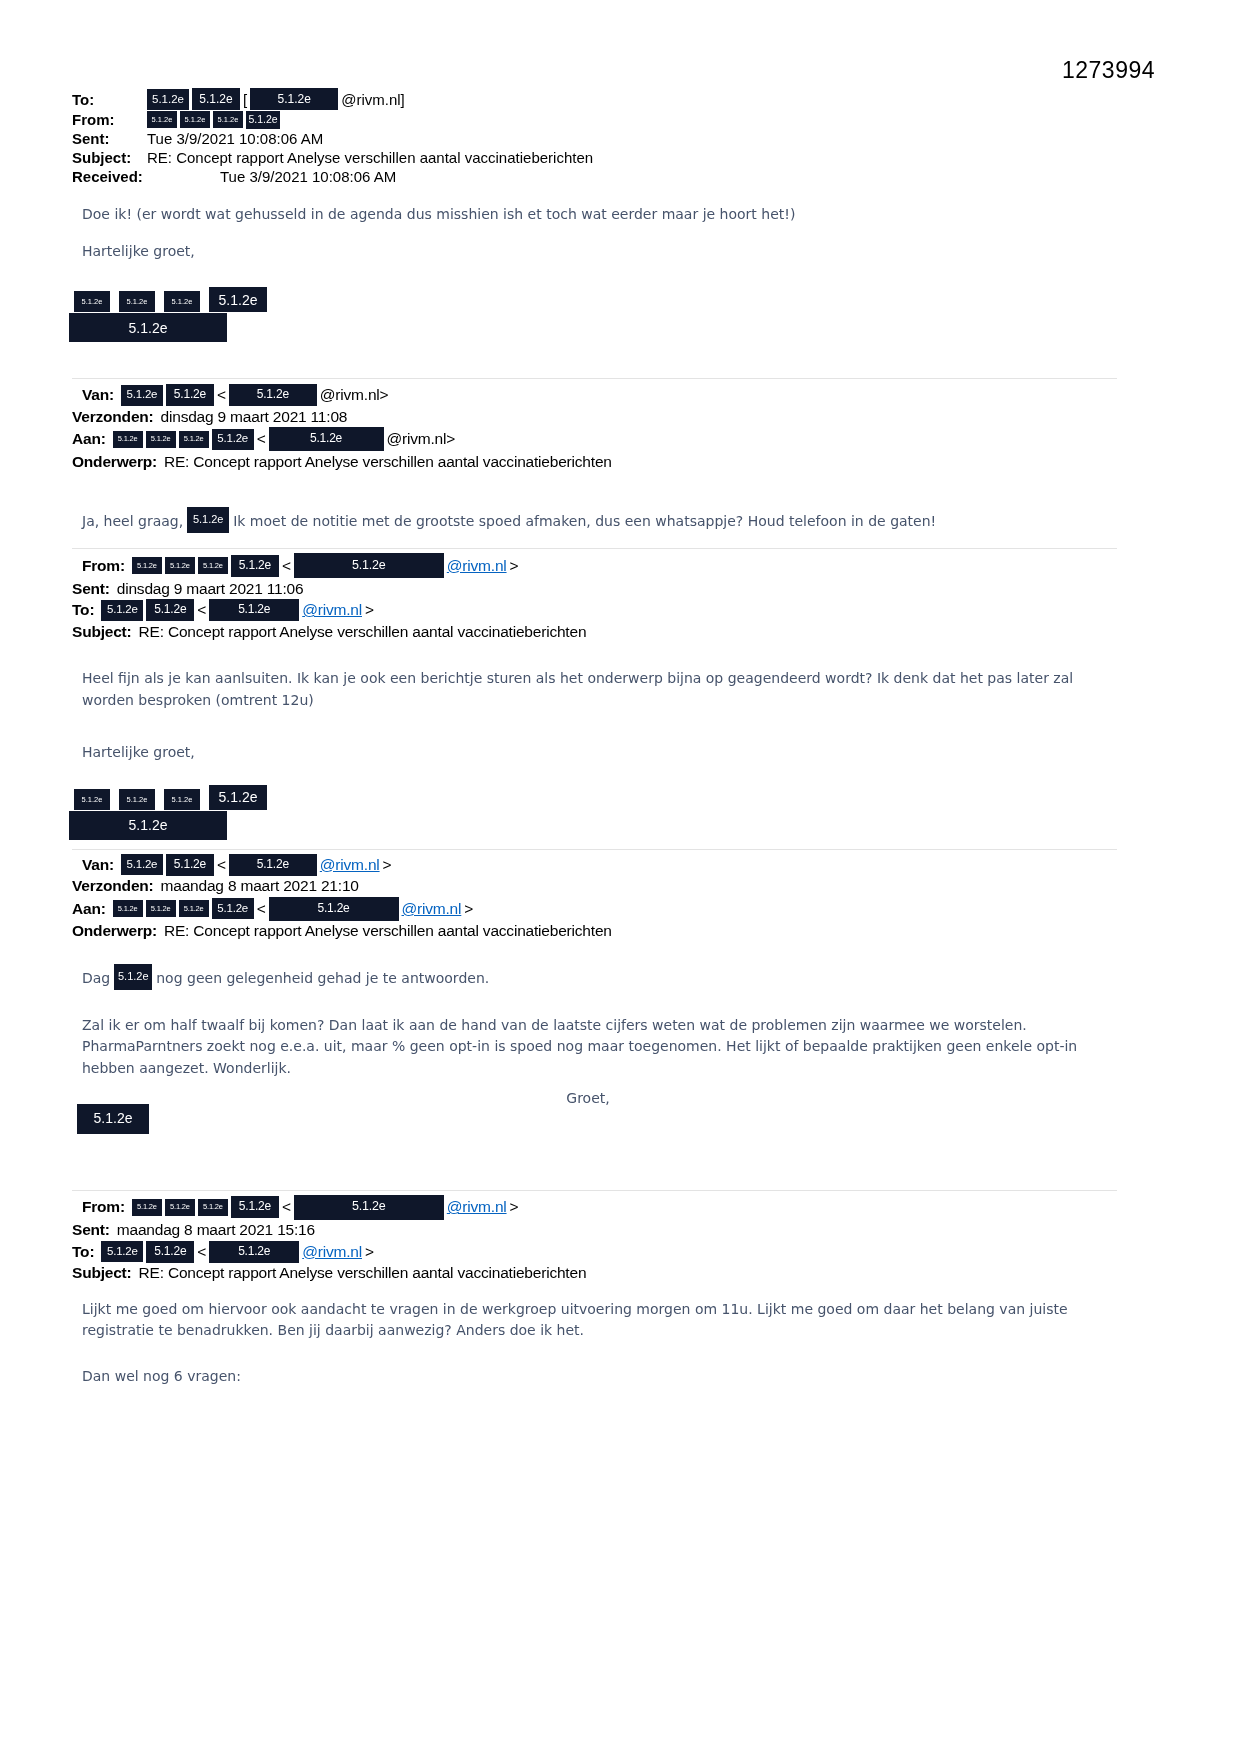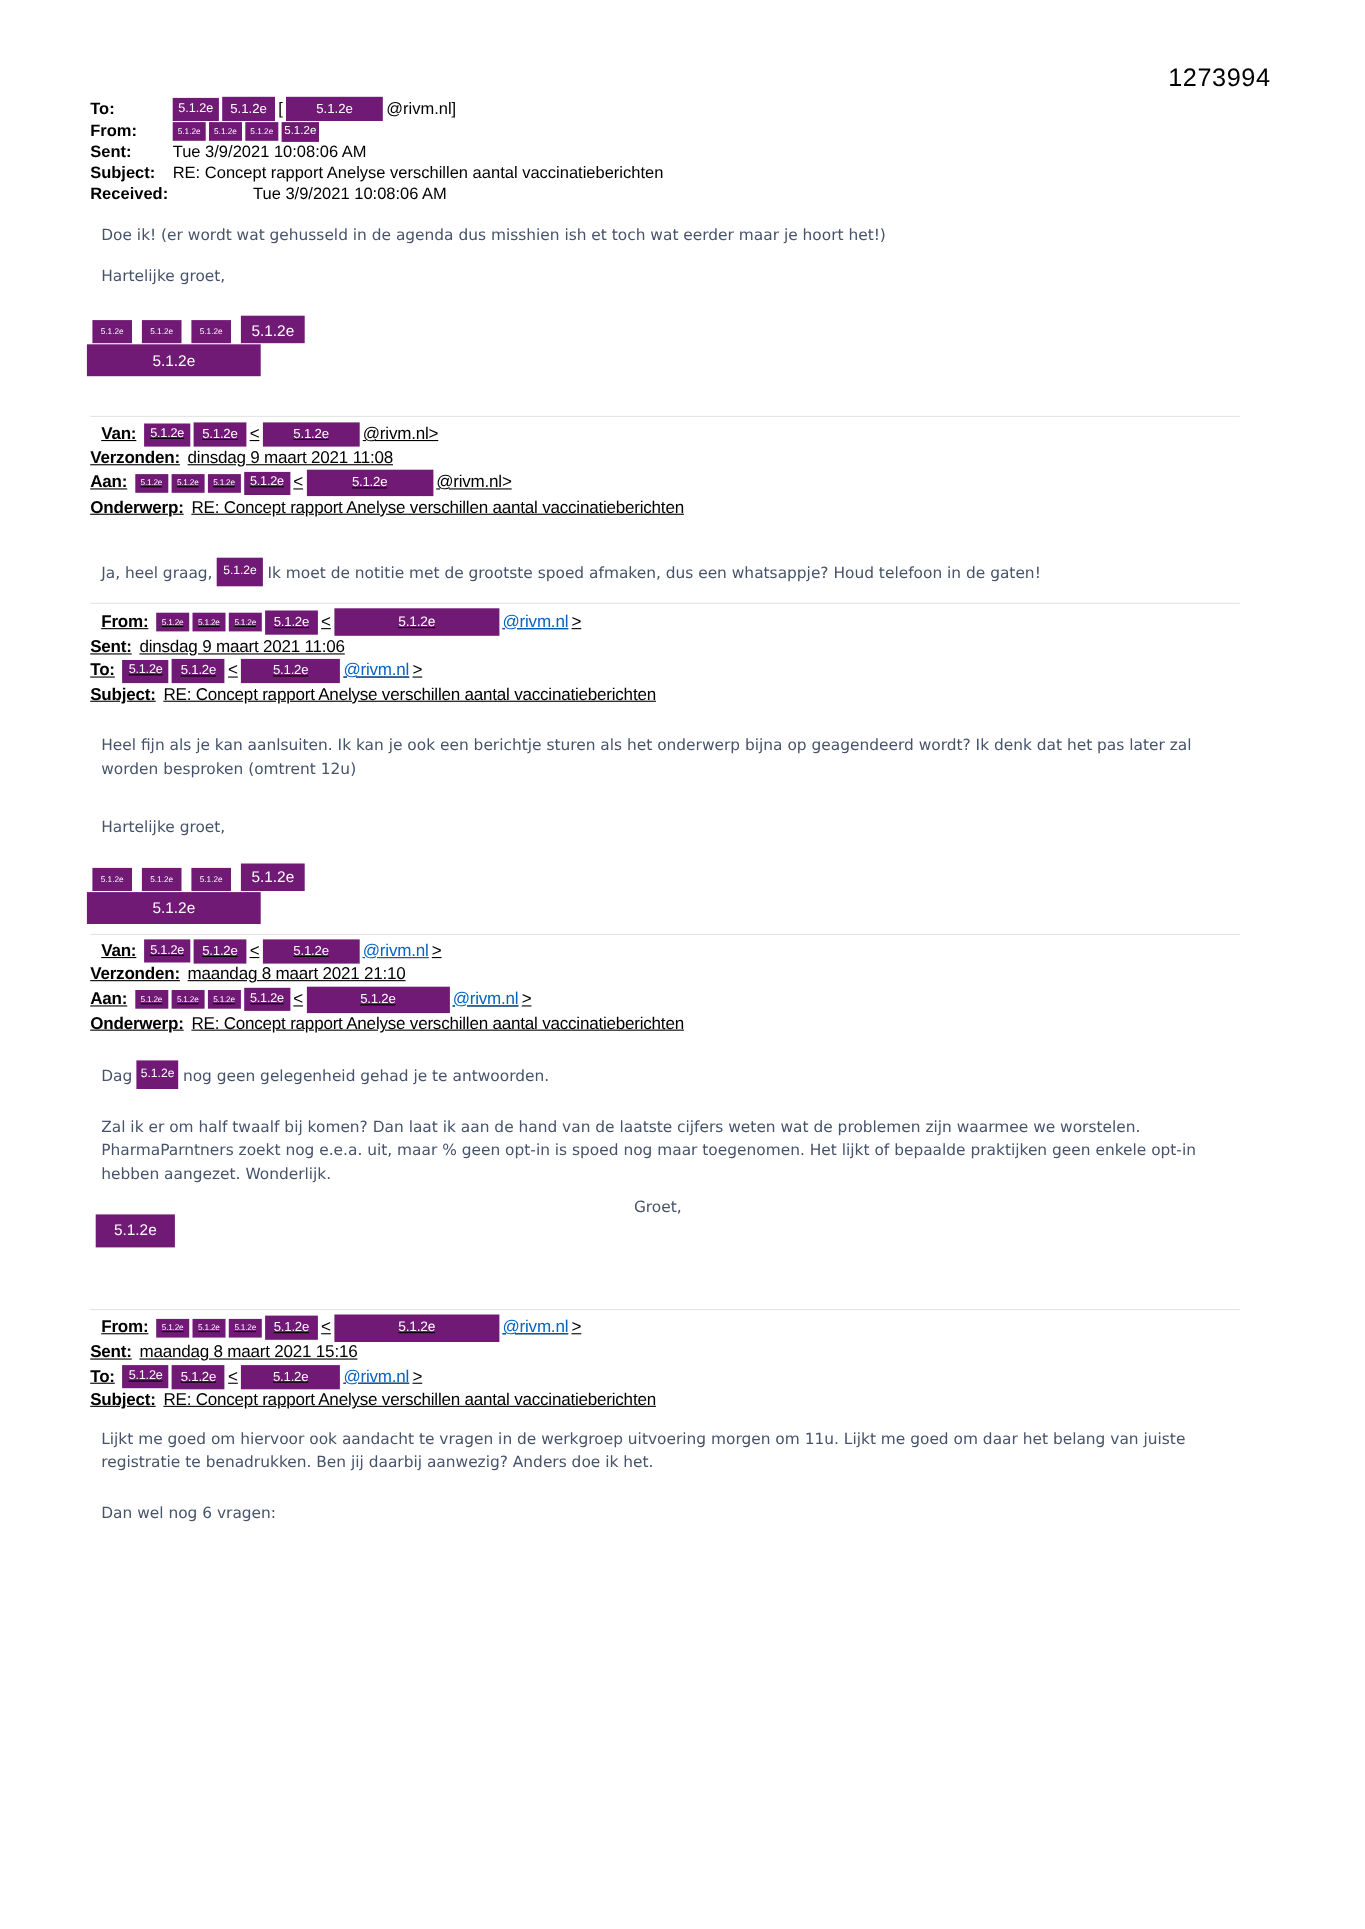--- a/index.html
+++ b/index.html
@@ -4,32 +4,32 @@
 <style>
   html,body{margin:0;padding:0;}
   body{
     width:1241px;height:1754px;position:relative;background:#ffffff;
     font-family:"Liberation Sans", sans-serif;overflow:hidden;
   }
   .docnum{
     position:absolute;top:57px;left:1062px;font-size:23px;color:#000;
     letter-spacing:.5px;font-family:"Liberation Sans",sans-serif;
   }
-  .content{position:absolute;left:82px;top:88px;width:1045px;}
+  .content{position:absolute;left:72px;top:88px;width:1045px;}
 
   
   .thead{font-size:15px;line-height:19px;color:#000;}
   .trow{display:flex;align-items:center;min-height:19px;}
   .hlabel{font-weight:700;width:75px;flex:0 0 75px;}
   .hval{display:flex;align-items:center;gap:3px;}
   .recv-indent{padding-left:73px;}
 
   
   .r{
-    background:#701a75;color:#fff;display:inline-flex;align-items:center;
+    background:#0f172a;color:#fff;display:inline-flex;align-items:center;
     justify-content:center;font-family:"Liberation Sans",sans-serif;
     flex:0 0 auto;vertical-align:middle;
   }
   .r-xs{width:30px;height:17px;font-size:7.5px;}
   .r-xs2{width:34px;height:18px;font-size:10.5px;}
   .r-sm{width:42px;height:21px;font-size:11.5px;}
   .r-md{width:48px;height:22px;font-size:12px;}
   .r-lg88{width:88px;height:22px;font-size:12px;}
   .r-lg90{width:90px;height:22px;font-size:12px;}
   .r-lg115{width:115px;height:24px;font-size:12px;}
@@ -41,21 +41,21 @@
   .r-groet{width:72px;height:30px;font-size:14px;display:flex;margin-top:-6px;margin-left:-5px;}
 
   
   .sig{margin-left:2px;}
   .sig-row{display:flex;align-items:flex-end;gap:9px;}
   .sig-xs{width:36px;height:21px;font-size:7.5px;}
   .sig-md{width:58px;height:25px;font-size:14px;}
   .sig-wide{width:158px;height:29px;font-size:14px;display:flex;margin-top:1px;margin-left:-5px;}
 
   
-  .qhead{font-size:15.5px;line-height:19.5px;color:#000;letter-spacing:-0.2px;text-decoration:underline;}
+  .qhead{font-size:15.5px;line-height:19.5px;color:#000;letter-spacing:-0.2px;}
   .qrow{display:flex;align-items:center;gap:3px;min-height:21px;}
   .qrow.first{padding-left:10px;}
   .qlabel{font-weight:700;margin-right:4px;}
   .qtext{white-space:pre;}
   a.mail{color:#0563c1;text-decoration:underline;}
 
   
   .para{
     font-family:"DejaVu Sans",sans-serif;font-size:14px;line-height:21.5px;
     color:#46536B;padding-left:10px;width:1012px;

